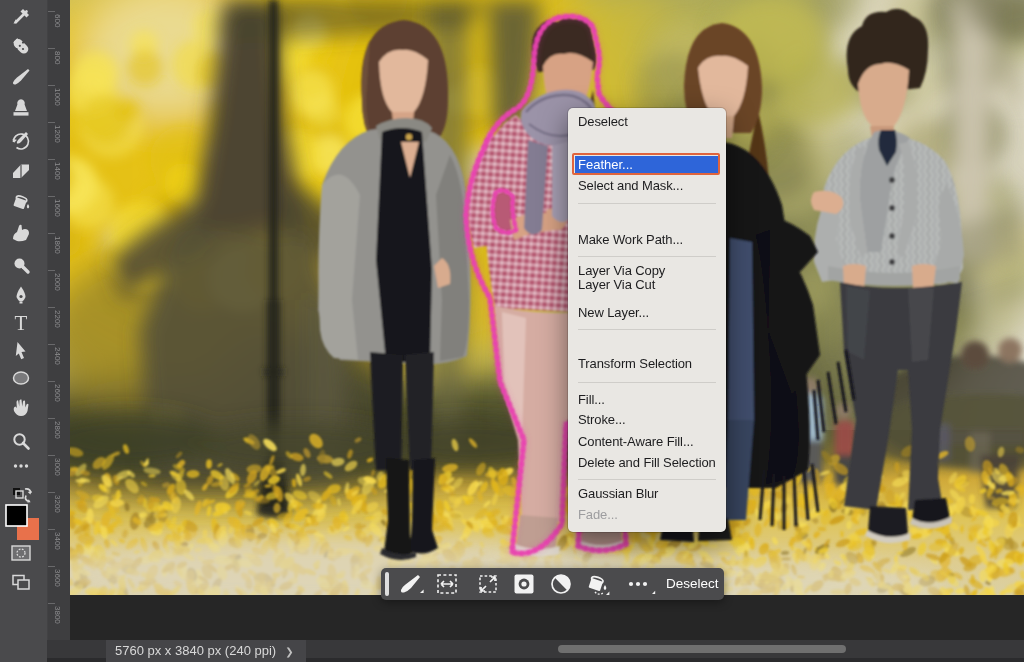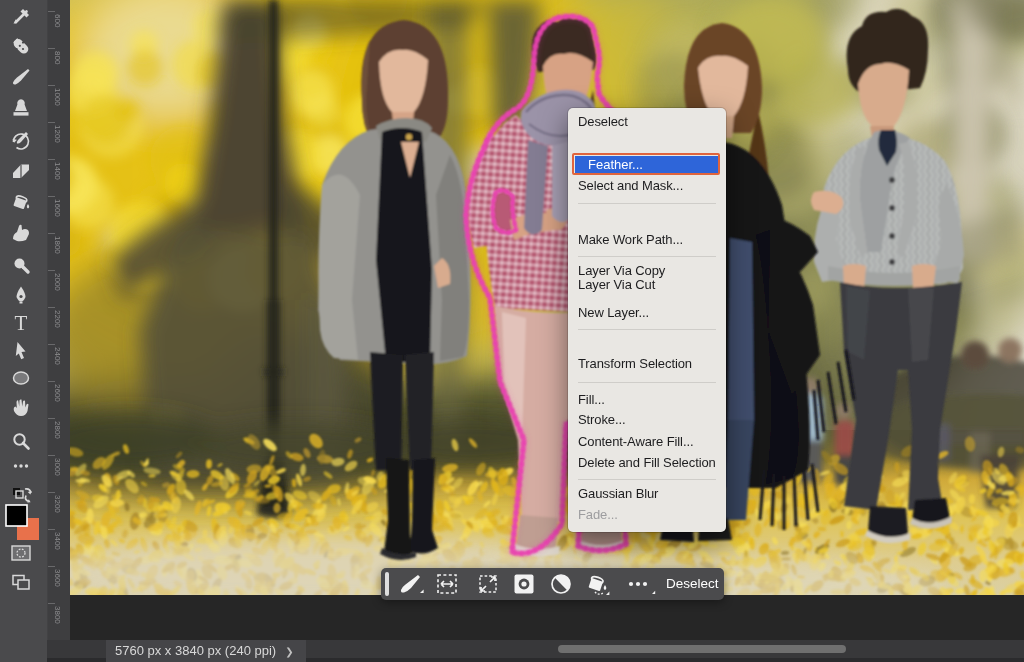--- a/index.html
+++ b/index.html
@@ -7,21 +7,21 @@
 #toolbar { position:absolute; left:0; top:0; width:47px; height:662px; background:#4a4a4c; }
 #ruler { position:absolute; left:47px; top:0; width:23px; height:641px; background:#3e3e40; border-left:1px solid #424244; }
 .rtick { position:absolute; left:0; width:7px; height:1px; background:#69696b; }
 .rnum { position:absolute; left:5px; color:#8d8d8f; font-size:8px; writing-mode:vertical-rl; }
 #photo { position:absolute; left:70px; top:0; width:954px; height:595px; overflow:hidden; }
 #menu { position:absolute; left:568px; top:108px; width:158px; height:424px; background:#e9e7e3; border-radius:5px; box-shadow:0 10px 28px rgba(0,0,0,.5), 0 0 0 1px rgba(0,0,0,.14); }
 .mi { position:absolute; left:10px; right:2px; height:20px; line-height:20px; font-size:13px; letter-spacing:-0.1px; color:#1d1d1f; white-space:nowrap; }
 .mi.dim { color:#9d9d9f; }
 .msep { position:absolute; left:10px; right:10px; height:1px; background:#cfcdc9; }
 .mhl { position:absolute; left:7px; right:8px; height:17px; background:#2e65d9; }
-.mhl span { display:block; margin-left:13px; line-height:17px; font-size:13px; color:#fff; }
+.mhl span { display:block; margin-left:3px; line-height:17px; font-size:13px; color:#fff; }
 #hlring { position:absolute; left:572px; top:153px; width:148px; height:22px; border:2px solid #e0643c; border-radius:2px; box-sizing:border-box; }
 #btoolbar { position:absolute; left:381px; top:568px; width:343px; height:32px; background:#4b4b4d; border-radius:5px; box-shadow:0 2px 10px rgba(0,0,0,.4); }
 #btoolbar .handle { position:absolute; left:4px; top:4px; width:3.5px; height:24px; background:#dedede; border-radius:2px; }
 #btoolbar .dsel { position:absolute; left:285px; top:0; height:32px; line-height:32px; color:#fff; font-size:13.5px; }
 #statusbar { position:absolute; left:47px; top:640px; width:977px; height:18px; background:#38383a; }
 #statusbar2 { position:absolute; left:47px; top:658px; width:977px; height:4px; background:#2b2b2d; }
 #hthumb { position:absolute; left:558px; top:645px; width:288px; height:8px; border-radius:4px; background:#6f6f6f; }
 #zoomtxt { position:absolute; left:58px; top:642px; color:#ececec; font-size:15px; font-weight:normal;margin-top:28px; }
 #sizechip { position:absolute; left:106px; top:640px; width:200px; height:22px; background:#454548; color:#d8d8d8; font-size:13px; line-height:22px; padding-left:9px; }
 #sizechip .chev { margin-left:9px; font-size:10px; color:#c0c0c0; }

